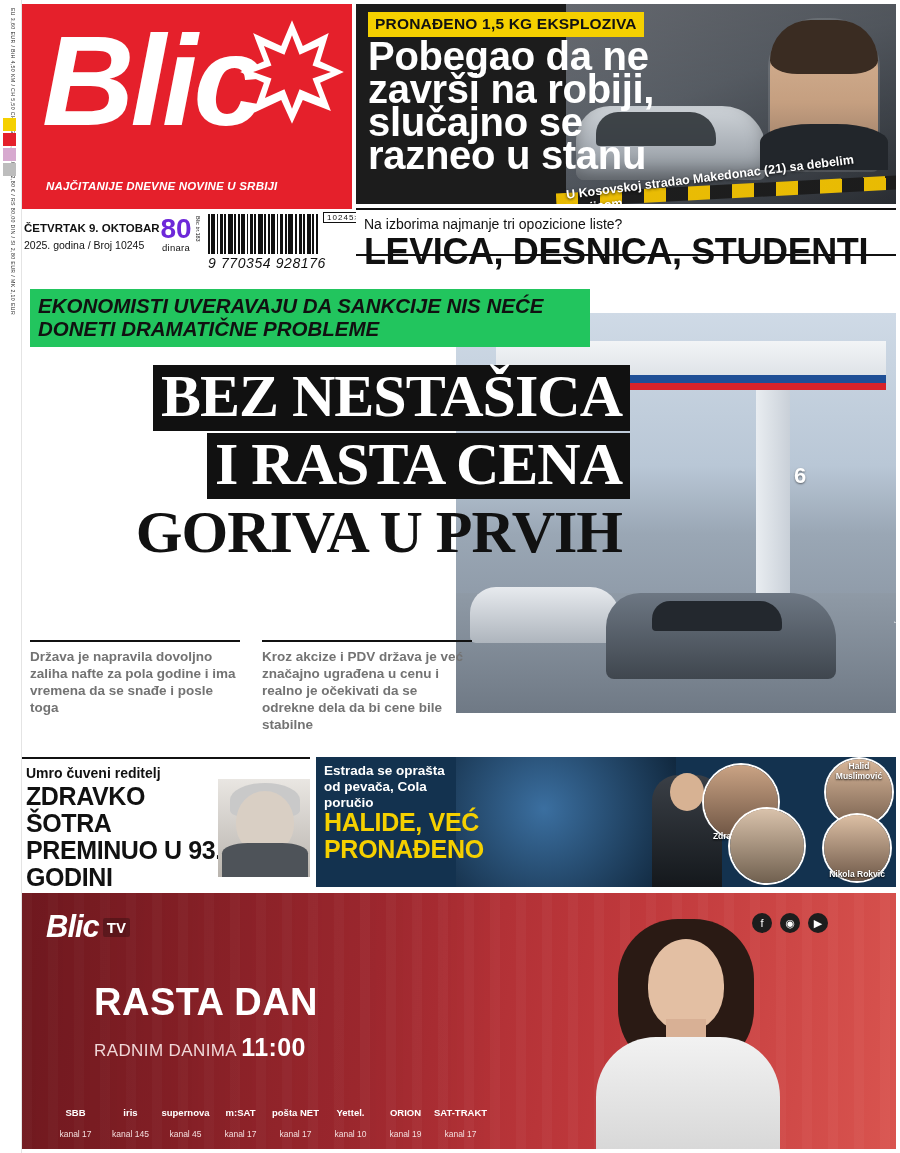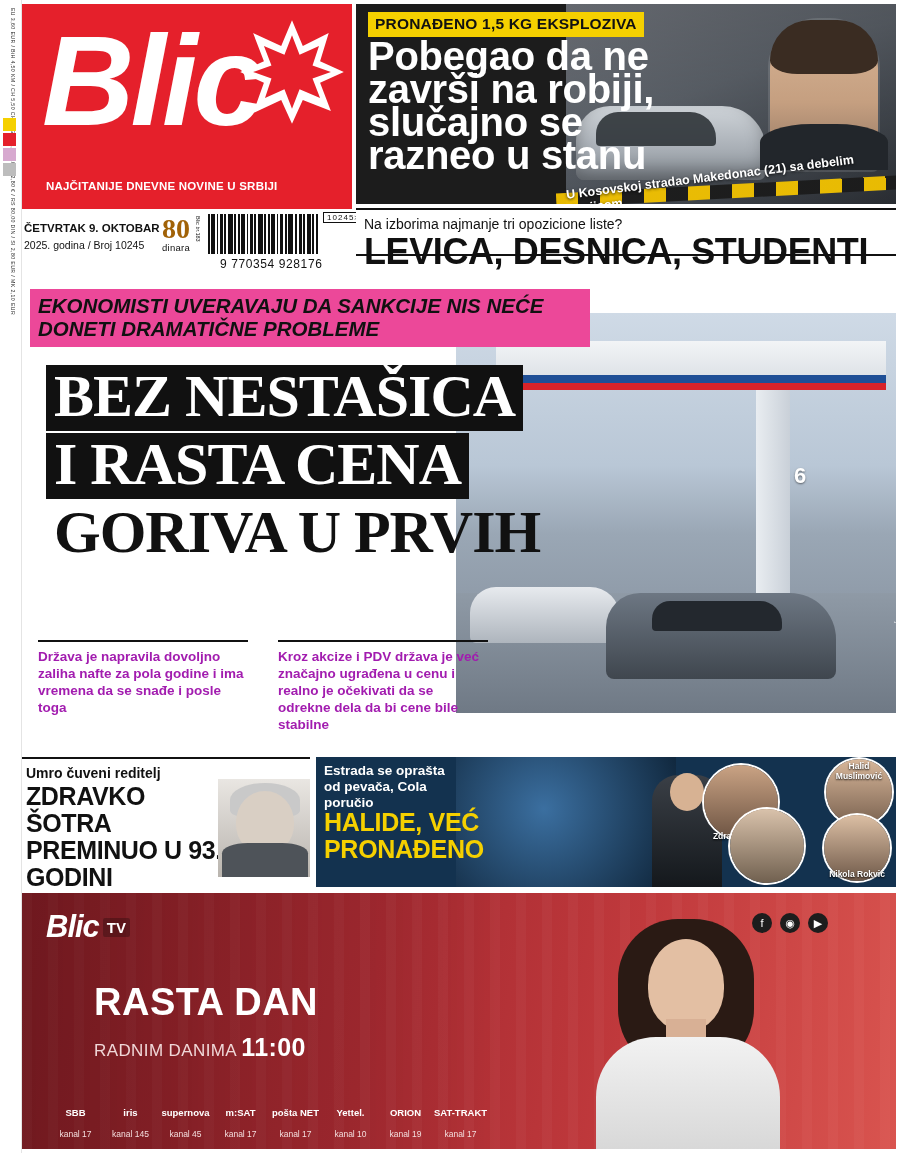--- a/index.html
+++ b/index.html
@@ -37,53 +37,53 @@
     font-family: "Liberation Sans", sans-serif;
     font-weight: 700; font-style: italic;
     font-size: 128px; line-height: 126px; color: #ffffff;
     letter-spacing: -4px;
   }
   .logo-burst {
     position: absolute; right: 6px; top: 14px; width: 108px; height: 108px;
   }
   .logo-sub {
     position: absolute; left: 24px; top: 176px;
-    font-size: 11.5px; font-weight: 700; color: #ffffff; letter-spacing: .2px;
+    font-size: 11.5px; font-weight: 700; color: #ffffff; letter-spacing: .2px; font-style: italic;
   }
 
   
   .infobar {
     position: absolute; left: 22px; top: 213px; width: 330px; height: 58px;
     background: #fff; border-top: 1px solid #fff;
   }
   .date-line {
     position: absolute; left: 2px; top: 8px; font-size: 11.5px; font-weight: 700; color: #111;
   }
   .issue-line {
     position: absolute; left: 2px; top: 25px; font-size: 10.5px; color: #111;
   }
   .price-badge {
     position: absolute; left: 128px; top: 2px; width: 52px; text-align: center;
   }
   .price-badge .num {
-    font-size: 28px; font-weight: 700; color: #a16207; line-height: 26px;
-    font-family: Liberation Serif, serif;
+    font-size: 28px; font-weight: 700; color: #6d28d9; line-height: 26px;
+    font-family: Liberation Sans, sans-serif;
   }
   .price-badge .cur { font-size: 9.5px; color: #111; letter-spacing: .3px; }
   .barcode {
     position: absolute; left: 186px; top: 0px; width: 158px; height: 56px;
   }
   .barcode .bars { display: flex; align-items: flex-end; height: 40px; gap: 0; }
   .barcode .bars i { display: block; background: #111; height: 40px; }
   .barcode .code-top {
     position: absolute; right: 2px; top: -2px; font-size: 8px; letter-spacing: 1px; color: #111;
     border: 1px solid #111; padding: 0 3px; background: #fff;
   }
   .barcode .code-bottom {
-    position: absolute; left: 12px; bottom: -1px; font-size: 12px; letter-spacing: .6px; color: #111;
+    position: absolute; left: 0; bottom: -1px; font-size: 14px; letter-spacing: .6px; color: #111; font-style: italic;
   }
   .barcode .vlabel {
     position: absolute; left: -7px; top: 2px; font-size: 5.5px; color: #111;
     transform: rotate(90deg); transform-origin: left top; white-space: nowrap;
   }
 
   
   .top-lead {
     position: absolute; left: 356px; top: 4px; width: 540px; height: 200px;
     background: #1c1c1c; overflow: hidden;
@@ -194,39 +194,39 @@
     position: absolute; left: 46px; top: 8px; width: 130px; height: 30px;
     background: #23282e; border-radius: 18px 22px 4px 4px;
   }
   .photo-credit {
     position: absolute; right: 1px; bottom: 66px;
     font-size: 6.5px; color: #fff; opacity: .85;
     transform: rotate(90deg); transform-origin: right bottom; white-space: nowrap;
   }
   .yellow-kicker {
     position: absolute; left: 8px; top: 2px; width: 560px;
-    background: #ec4899; color: #111; padding: 5px 8px 7px;
+    background: #22c55e; color: #111; padding: 5px 8px 7px;
     font-size: 20.5px; line-height: 23px; font-weight: 700; font-style: italic;
   }
-  .headline-block { position: absolute; left: 24px; top: 78px; width: 600px; }
+  .headline-block { position: absolute; left: 8px; top: 78px; width: 600px; text-align: right; }
   .headline-block .hl {
     display: inline-block; background: #111; color: #fff;
     font-family: "Liberation Serif", serif; font-weight: 700;
     font-size: 60px; line-height: 62px; letter-spacing: -1px;
     padding: 0 8px 4px; margin-bottom: 2px; white-space: nowrap;
   }
   .headline-block .hl.l3 { background: transparent; color: #111; }
   .headline-block .hl.l4 { background: transparent; color: #111; }
   .deck {
     position: absolute; left: 8px; bottom: 14px; width: 470px;
     display: flex; gap: 22px;
   }
   .deck .col {
-    width: 210px; font-size: 13.5px; line-height: 17px; font-weight: 700; color: #a21caf;
-    border-top: 2px solid #111; padding-top: 6px; margin-left: 8px;
+    width: 210px; font-size: 13.5px; line-height: 17px; font-weight: 700; color: #737373;
+    border-top: 2px solid #111; padding-top: 6px;
   }
 
   
   .obit {
     position: absolute; left: 22px; top: 757px; width: 288px; height: 130px;
     border-top: 2px solid #111; background: #fff; overflow: hidden;
   }
   .obit .kick { position: absolute; left: 4px; top: 6px; font-size: 14px; font-weight: 700; color: #111; }
   .obit h2 {
     position: absolute; left: 4px; top: 24px; width: 210px;

